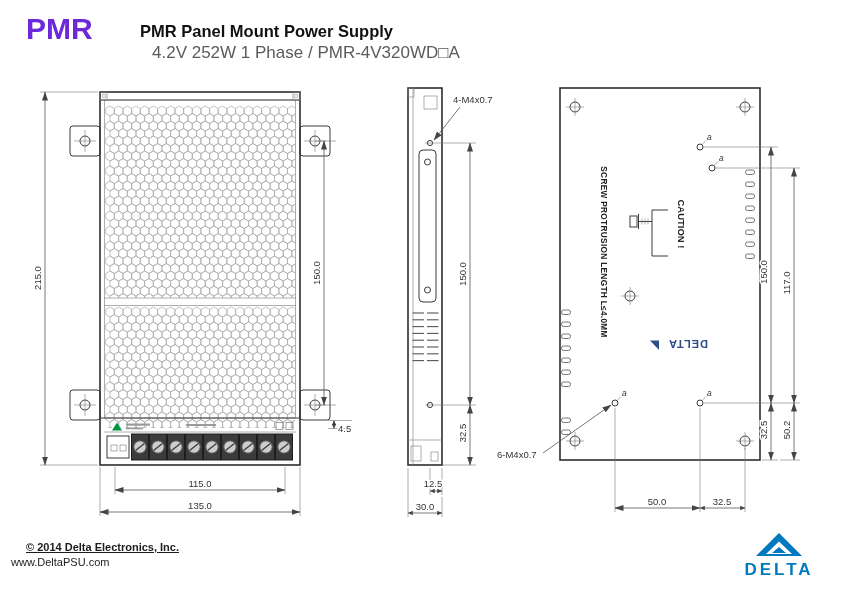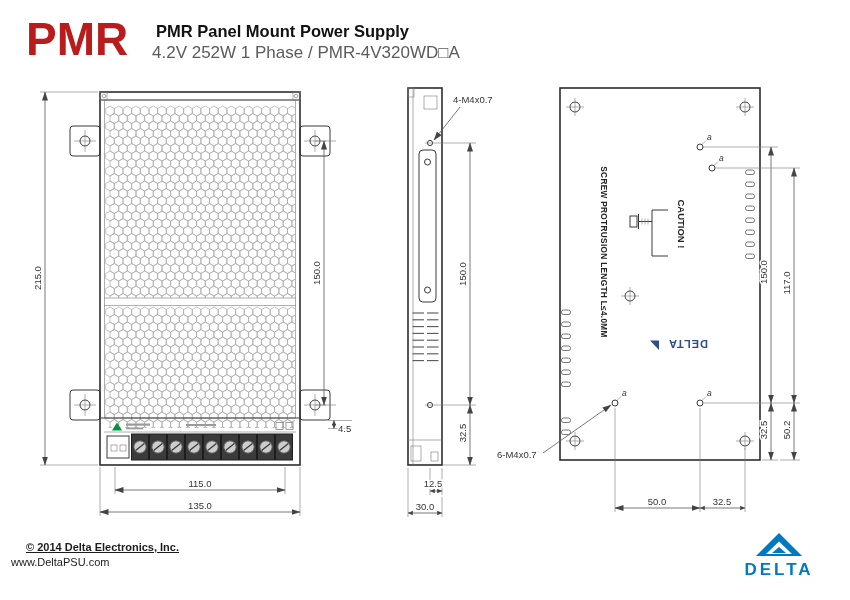--- a/index.html
+++ b/index.html
@@ -1,21 +1,21 @@
 <!DOCTYPE html>
 <html><head>
 <meta charset="utf-8">
 <style>
   html,body{margin:0;padding:0;}
   body{
     width:850px;height:600px;position:relative;overflow:hidden;
     background:#ffffff;font-family:"Liberation Sans",sans-serif;
   }
-  .hdr-logo{position:absolute;left:26px;top:12px;font-size:46px;font-weight:bold;color:#b91c1c;letter-spacing:0;}
-  .hdr-title{position:absolute;left:156px;top:22px;font-size:16.5px;font-weight:bold;color:#111;}
+  .hdr-logo{position:absolute;left:26px;top:12px;font-size:30px;font-weight:bold;color:#6d28d9;letter-spacing:0;}
+  .hdr-title{position:absolute;left:140px;top:22px;font-size:16.5px;font-weight:bold;color:#111;}
   .hdr-sub{position:absolute;left:152px;top:43px;font-size:17px;color:#5b5b5b;}
   .ftr-copy{position:absolute;left:26px;top:541px;font-size:11px;font-weight:bold;color:#1c1c1c;text-decoration:underline;}
   .ftr-web{position:absolute;left:11px;top:556px;font-size:11px;color:#1c1c1c;}
   .ftr-logo{position:absolute;left:732px;top:532px;width:94px;height:50px;}
   #drawing{position:absolute;left:0;top:0;}
   #drawing text{font-family:"Liberation Sans",sans-serif;}
   .dim{font-size:9.5px;fill:#333;paint-order:stroke;stroke:#fff;stroke-width:3px;}
   .callout{font-size:9.5px;fill:#333;}
   .note{font-size:8.3px;font-weight:bold;fill:#222;letter-spacing:.3px;}
   .caution{font-size:9.5px;font-weight:bold;fill:#222;}

